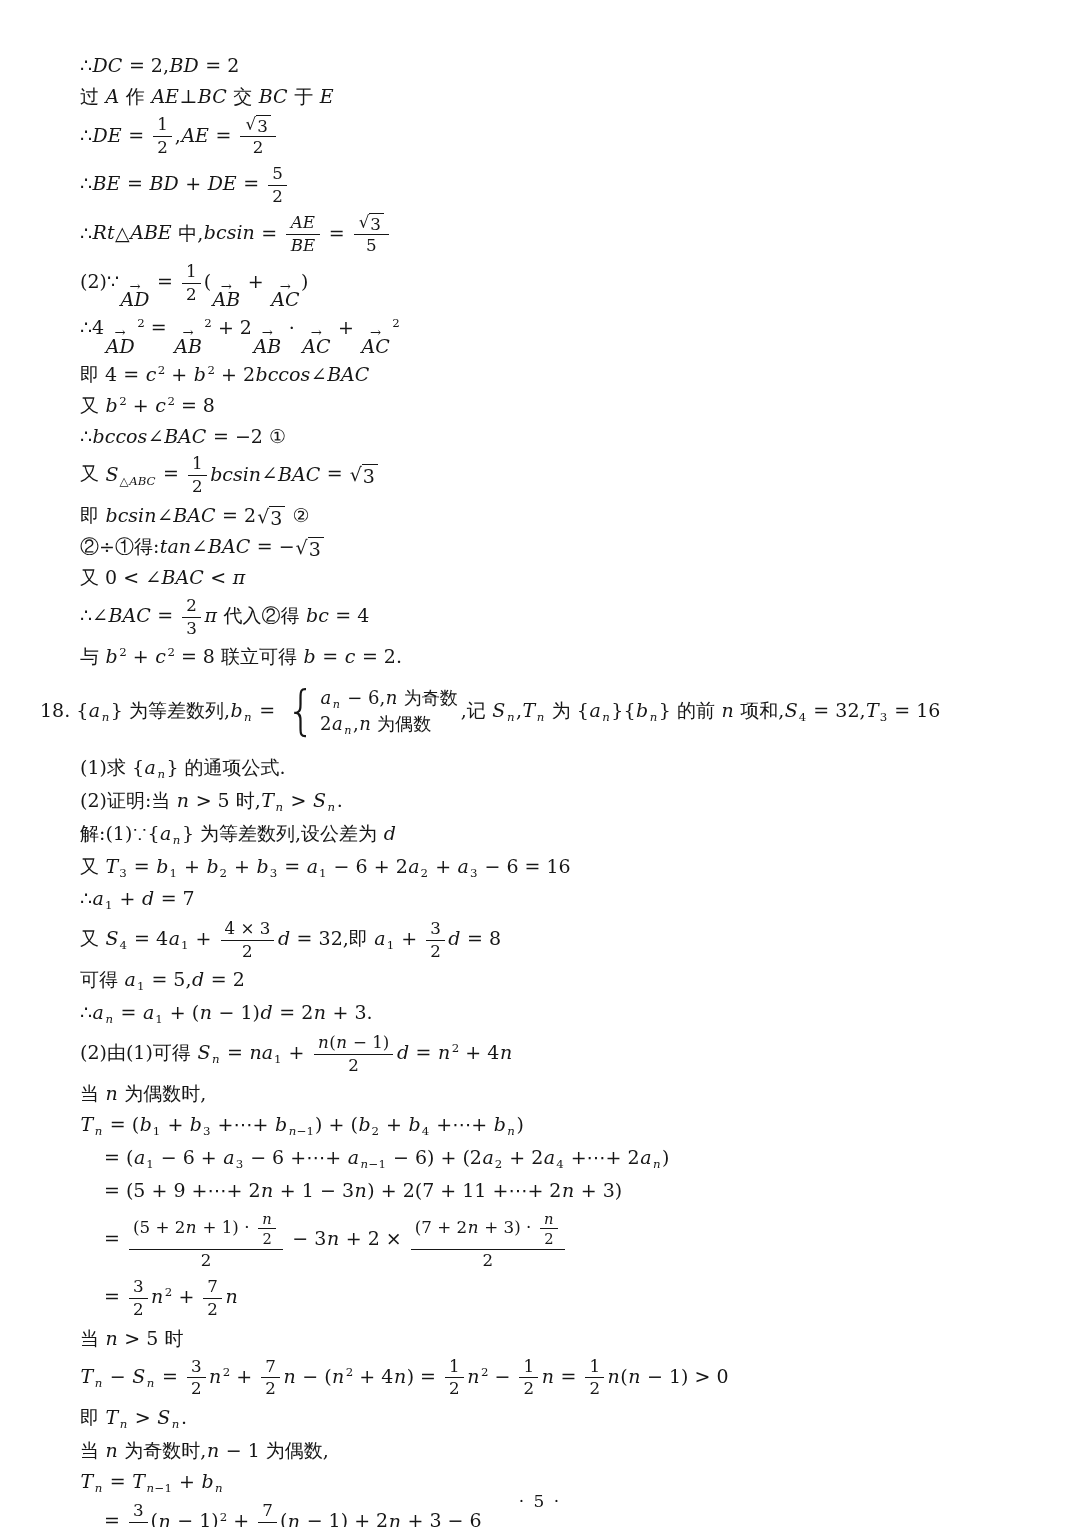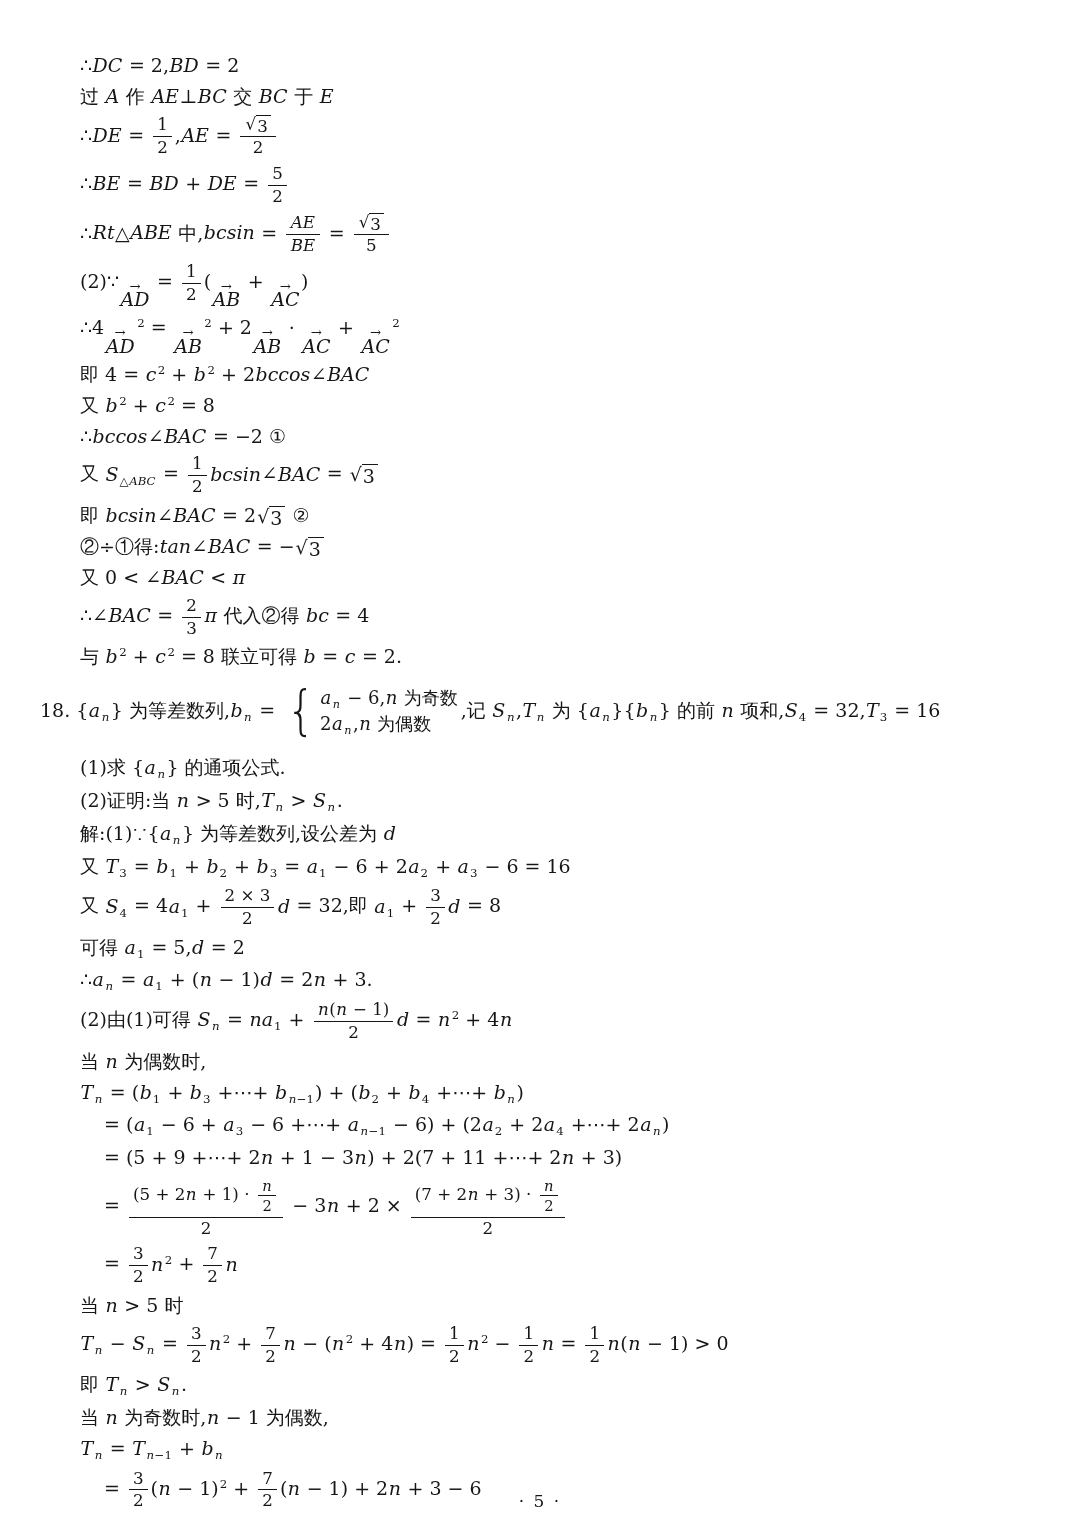--- a/index.html
+++ b/index.html
@@ -135,22 +135,23 @@
           <span class="cb">{</span>
           <span class="cl">
             <span class="cr"><i class="v">a</i><span class="msub"><i class="v">n</i></span> − 6,<i class="v">n</i> 为奇数</span>
             <span class="cr">2<i class="v">a</i><span class="msub"><i class="v">n</i></span>,<i class="v">n</i> 为偶数</span>
           </span>
         </span>,记 <i class="v">S</i><span class="msub"><i class="v">n</i></span>,<i class="v">T</i><span class="msub"><i class="v">n</i></span> 为 {<i class="v">a</i><span class="msub"><i class="v">n</i></span>}{<i class="v">b</i><span class="msub"><i class="v">n</i></span>} 的前 <i class="v">n</i> 项和,<i class="v">S</i><span class="msub">4</span> = 32,<i class="v">T</i><span class="msub">3</span> = 16</div>
       <div class="ln gap">(1)求 {<i class="v">a</i><span class="msub"><i class="v">n</i></span>} 的通项公式.</div>
       <div class="ln">(2)证明:当 <i class="v">n</i> &gt; 5 时,<i class="v">T</i><span class="msub"><i class="v">n</i></span> &gt; <i class="v">S</i><span class="msub"><i class="v">n</i></span>.</div>
       <div class="ln">解:(1)∵{<i class="v">a</i><span class="msub"><i class="v">n</i></span>} 为等差数列,设公差为 <i class="v">d</i></div>
       <div class="ln">又 <i class="v">T</i><span class="msub">3</span> = <i class="v">b</i><span class="msub">1</span> + <i class="v">b</i><span class="msub">2</span> + <i class="v">b</i><span class="msub">3</span> = <i class="v">a</i><span class="msub">1</span> − 6 + 2<i class="v">a</i><span class="msub">2</span> + <i class="v">a</i><span class="msub">3</span> − 6 = 16</div>
+      <div class="ln">∴<i class="v">a</i><span class="msub">1</span> + <i class="v">d</i> = 7</div>
       <div class="ln">又 <i class="v">S</i><span class="msub">4</span> = 4<i class="v">a</i><span class="msub">1</span> + <span class="frac">
-          <span class="fn">2 × 3</span>
+          <span class="fn">4 × 3</span>
           <span class="fd">2</span>
         </span><i class="v">d</i> = 32,即 <i class="v">a</i><span class="msub">1</span> + <span class="frac">
           <span class="fn">3</span>
           <span class="fd">2</span>
         </span><i class="v">d</i> = 8</div>
       <div class="ln">可得 <i class="v">a</i><span class="msub">1</span> = 5,<i class="v">d</i> = 2</div>
       <div class="ln">∴<i class="v">a</i><span class="msub"><i class="v">n</i></span> = <i class="v">a</i><span class="msub">1</span> + (<i class="v">n</i> − 1)<i class="v">d</i> = 2<i class="v">n</i> + 3.</div>
       <div class="ln">(2)由(1)可得 <i class="v">S</i><span class="msub"><i class="v">n</i></span> = <i class="v">na</i><span class="msub">1</span> + <span class="frac">
           <span class="fn"><i class="v">n</i>(<i class="v">n</i> − 1)</span>
           <span class="fd">2</span>

